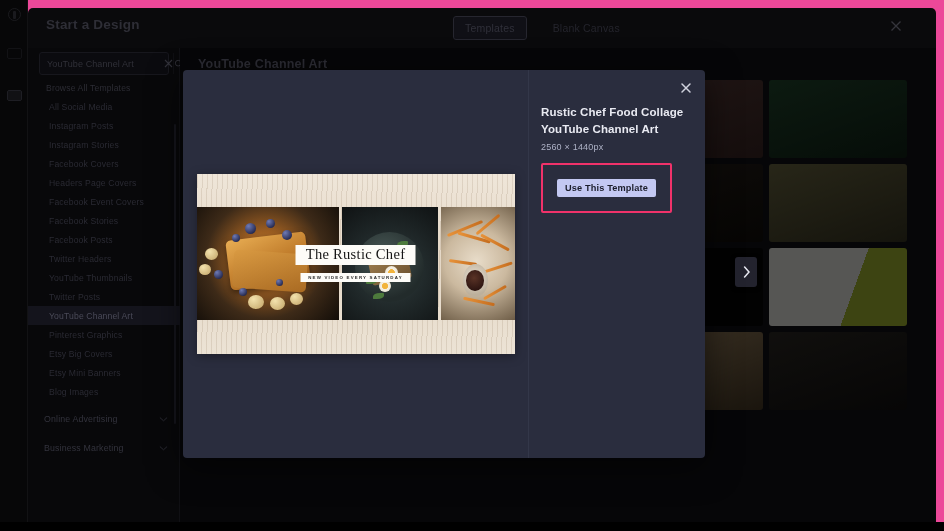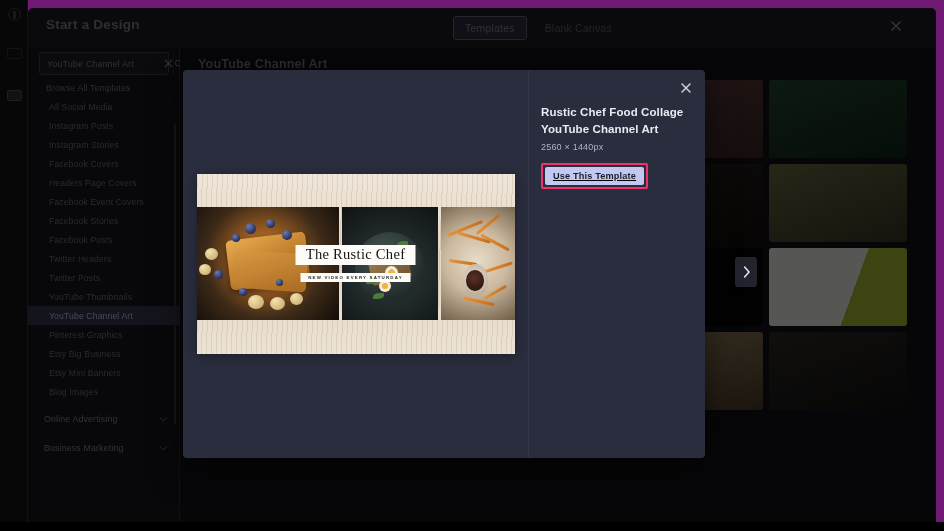--- a/index.html
+++ b/index.html
@@ -2,21 +2,21 @@
 <html><head>
 <meta charset="utf-8">
 <style>
   * { box-sizing: border-box; margin: 0; padding: 0; }
   html, body {
     width: 944px; height: 531px;
     background: #000;
     font-family: "Liberation Sans", sans-serif;
     overflow: hidden;
   }
-  #app { position: relative; width: 944px; height: 531px; background: #701a75; }
+  #app { position: relative; width: 944px; height: 531px; background: #ec4899; }
 
   
   .rail {
     position: absolute; left: 0; top: 0; width: 28px; height: 531px;
     background: #070708; border-right: 1px solid #121214;
   }
   .rail-logo {
     position: absolute; left: 8px; top: 8px; width: 13px; height: 13px;
     border-radius: 50%; border: 1.5px solid #2a2a30; opacity: .55;
   }
@@ -40,21 +40,21 @@
   
   .topbar {
     position: absolute; left: 0; top: 0; width: 908px; height: 40px;
   }
   .start-title {
     position: absolute; left: 18px; top: 9px;
     font-size: 13.5px; font-weight: 700; color: #2e2e36; letter-spacing: .2px;
   }
   .seg {
     position: absolute; left: 385px; top: 8px;
-    display: flex; gap: 6px; align-items: center; padding-left: 40px;
+    display: flex; gap: 14px; align-items: center; padding-left: 40px;
   }
   .seg-btn {
     font-size: 10.5px; color: #24242c; padding: 5px 11px;
     border-radius: 3px; border: 1px solid transparent; cursor: pointer;
     white-space: nowrap; letter-spacing: .2px;
   }
   .seg-btn.on { border-color: #26262f; color: #30303a; background: #101016; }
   .top-close {
     position: absolute; left: 858px; top: 8px; width: 20px; height: 20px;
     cursor: pointer; opacity: .45;
@@ -160,22 +160,22 @@
     cursor: pointer; opacity: .9;
   }
   .modal-title {
     font-size: 11.5px; font-weight: 700; color: #e9eaf2; line-height: 1.45;
     letter-spacing: .1px;
   }
   .modal-dims {
     margin-top: 5px; font-size: 9px; color: #aeb2c6; letter-spacing:.2px;
   }
   .use-btn-hl {
-    display: inline-block; margin-top: 11px; padding: 2px;
-    border: 2px solid #f0326a; border-radius: 2px; text-decoration: underline;
+    display: inline-block; margin-top: 11px; padding: 14px;
+    border: 2px solid #f0326a; border-radius: 2px;
   }
   .use-btn {
     display:block; background:#c3c8f2; color:#1b1d2b;
     font-size: 9.2px; font-weight: 700; letter-spacing:.15px;
     padding: 4px 8px; border-radius: 2px; cursor: pointer;
     font-family: "Liberation Sans", sans-serif; border:0;
   }
 
   
   .art {
@@ -298,25 +298,25 @@
 
           <div class="side-item sub">All Social Media</div>
           <div class="side-item sub">Instagram Posts</div>
           <div class="side-item sub">Instagram Stories</div>
           <div class="side-item sub">Facebook Covers</div>
           <div class="side-item sub">Headers Page Covers</div>
           <div class="side-item sub">Facebook Event Covers</div>
           <div class="side-item sub">Facebook Stories</div>
           <div class="side-item sub">Facebook Posts</div>
           <div class="side-item sub">Twitter Headers</div>
+          <div class="side-item sub">YouTube Thumbnails</div>
           <div class="side-item sub">Twitter Posts</div>
-          <div class="side-item sub">YouTube Thumbnails</div>
           <div class="side-item sub active">YouTube Channel Art</div>
           <div class="side-item sub">Pinterest Graphics</div>
-          <div class="side-item sub">Etsy Big Business</div>
+          <div class="side-item sub">Etsy Big Covers</div>
           <div class="side-item sub">Etsy Mini Banners</div>
           <div class="side-item sub">Blog Images</div>
 
           <div class="side-group">
             <span>Online Advertising</span>
             <svg class="chev" width="9" height="6" viewBox="0 0 10 6">
               <path d="M1 1.4 L5 5 L9 1.4" stroke="#3a3a45" stroke-width="1.1" fill="none"></path>
             </svg>
           </div>
 

